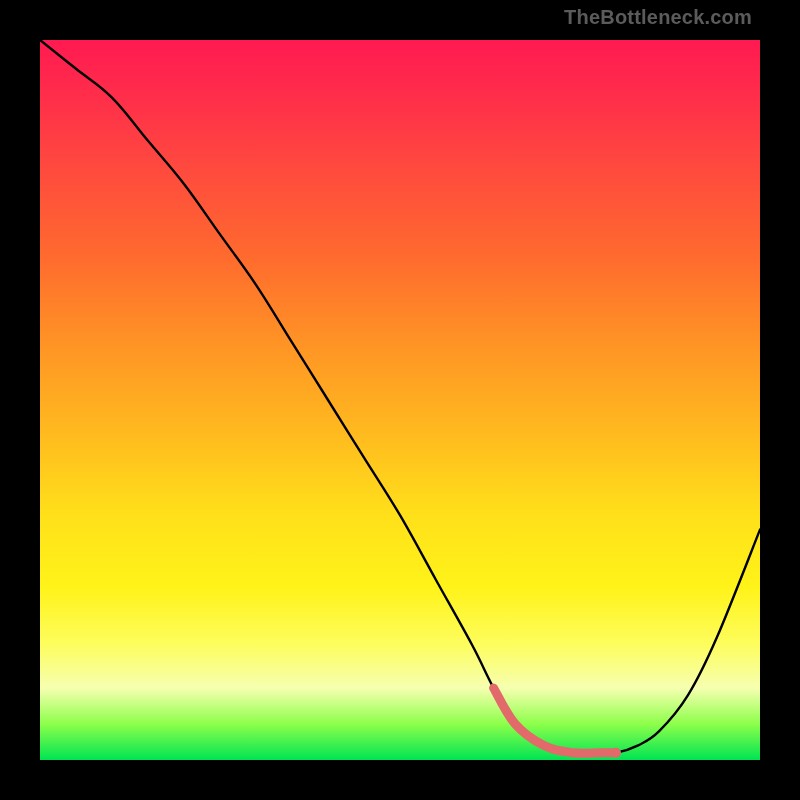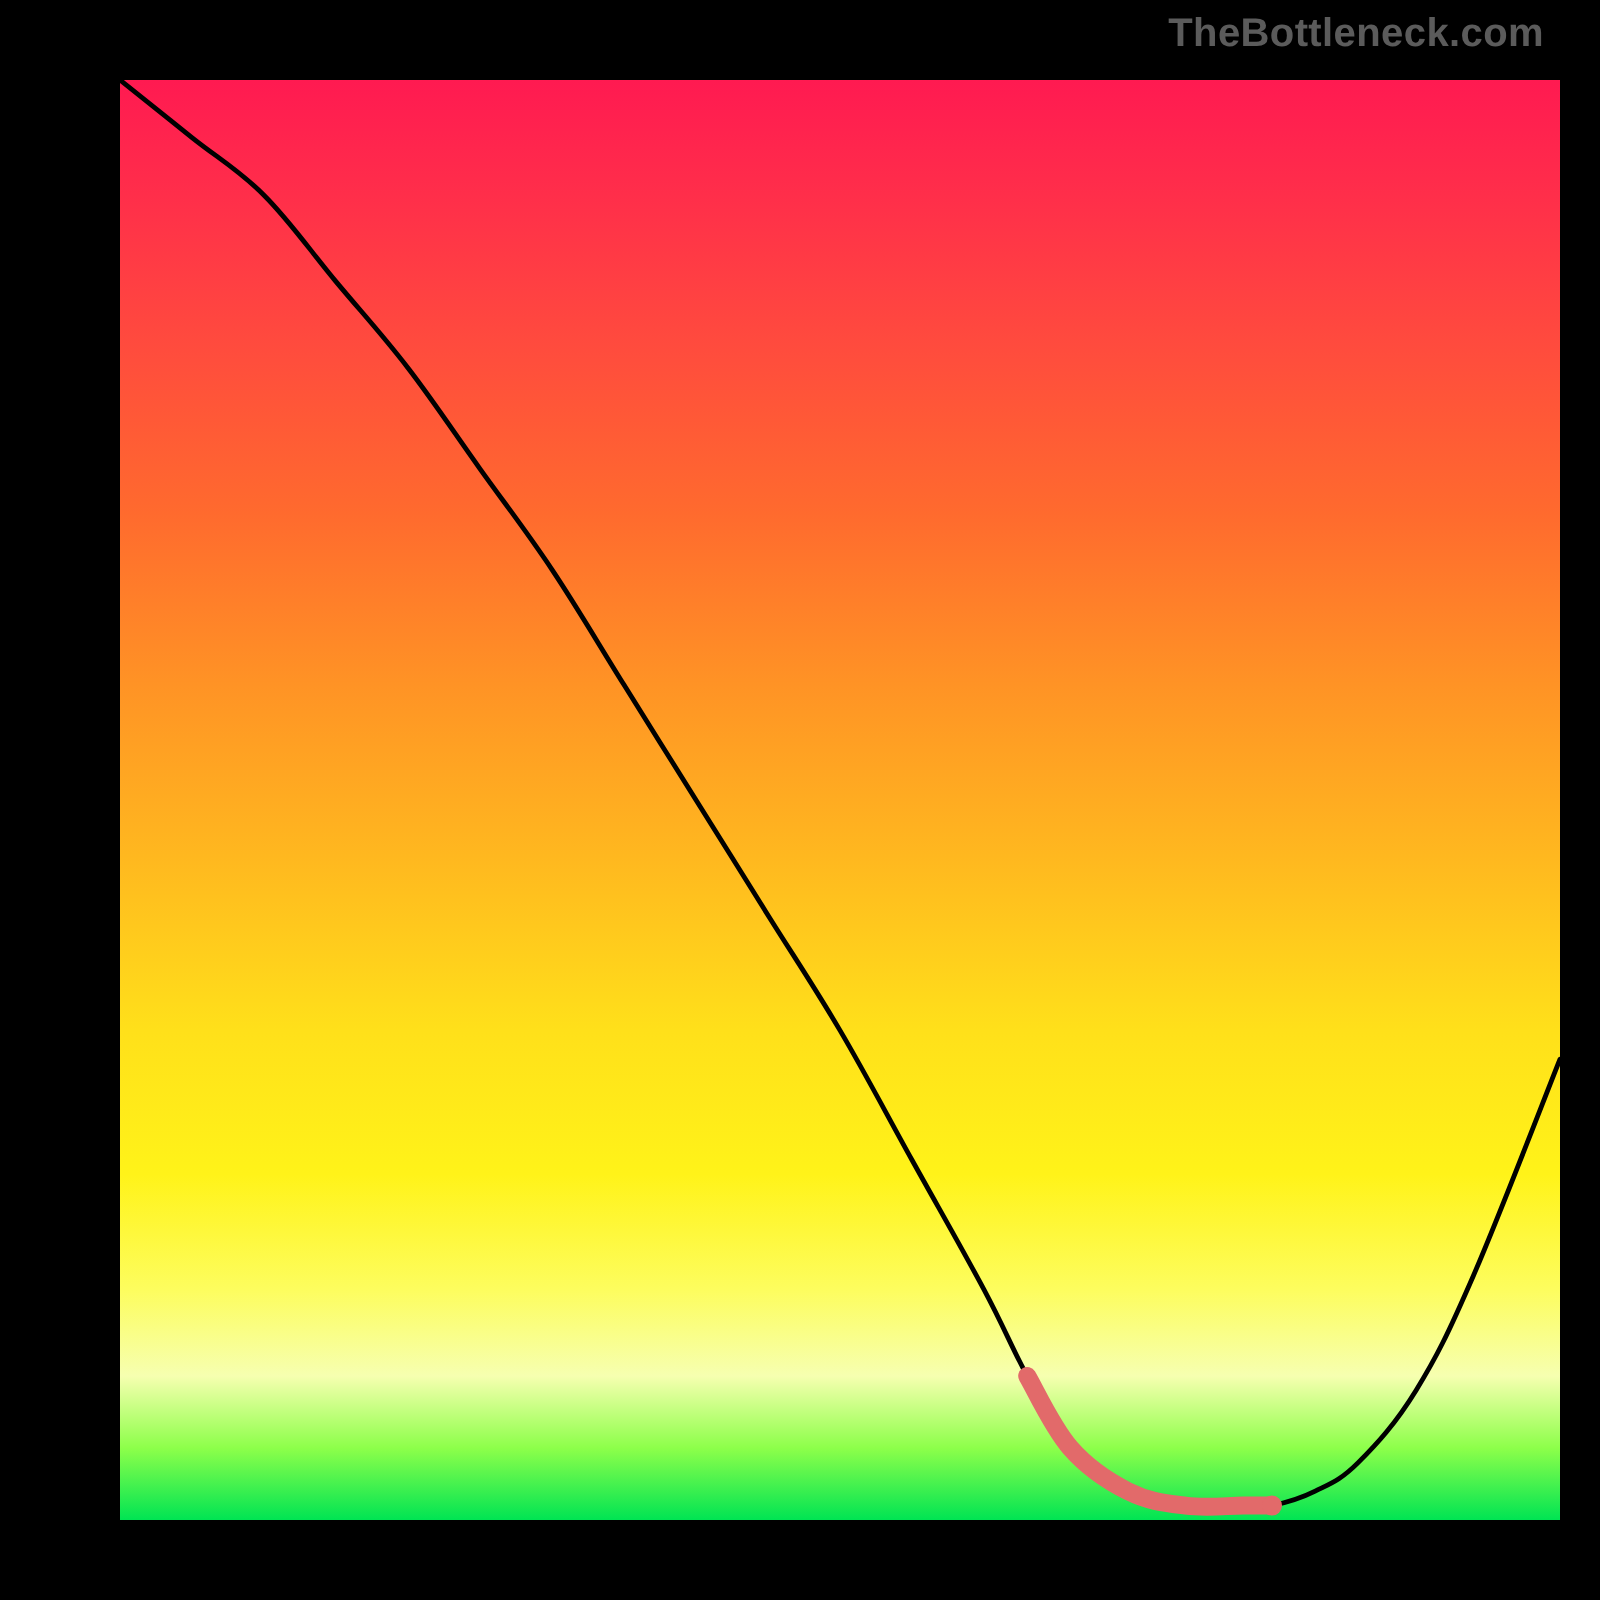--- a/index.html
+++ b/index.html
@@ -9,21 +9,20 @@
     height: 800px;
     background: #000;
     overflow: hidden;
     font-family: Arial, Helvetica, sans-serif;
   }
   .frame {
     position: relative;
     width: 762px;
     height: 800px;
     background: #000;
-    margin-left: 20px;
   }
   .watermark {
     position: absolute;
     top: 6px;
     right: 10px;
     color: #5b5b5b;
     font-size: 20px;
     font-weight: 600;
     letter-spacing: 0.2px;
     z-index: 5;

